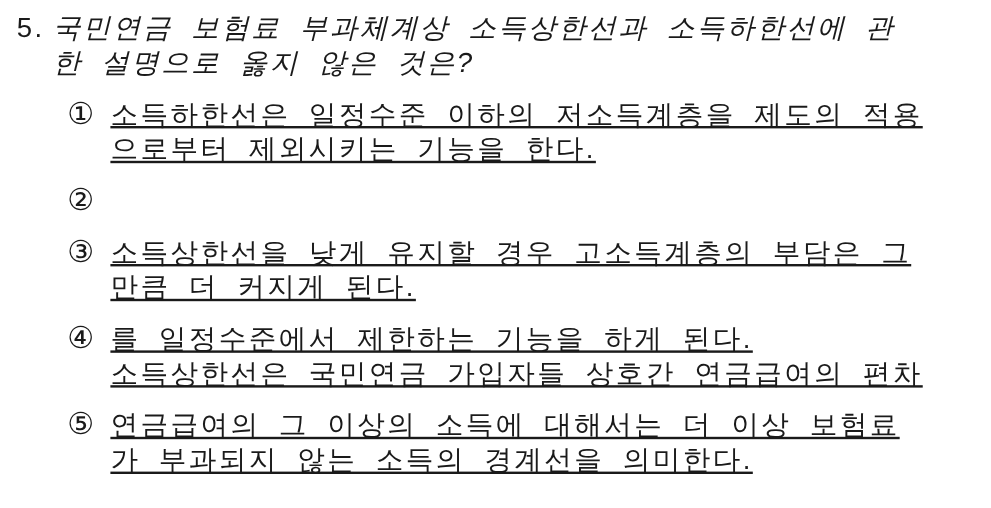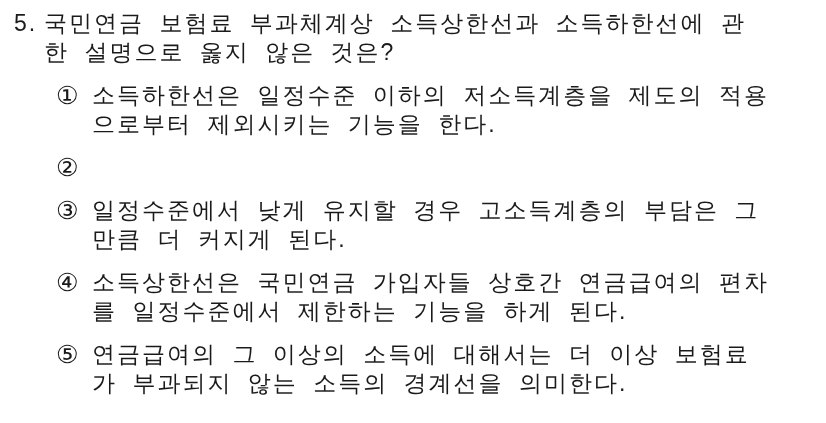--- a/index.html
+++ b/index.html
@@ -22,37 +22,37 @@
     white-space: nowrap;
   }
   .q-row {
     display: flex;
     align-items: flex-start;
   }
   .q-num {
     width: 30px;
     flex: 0 0 30px;
   }
-  .q-text div { line-height: 29px; }
+  .q-text div { line-height: 29px; font-style: italic; }
   .options { margin-top: 14px; }
   .opt {
     display: flex;
     align-items: flex-start;
     margin-left: 42px;
     margin-bottom: 14px;
   }
   .opt:last-child { margin-bottom: 0; }
   .opt-marker {
     width: 36px;
     flex: 0 0 36px;
     font-size: 25px;
     line-height: 29px;
     letter-spacing: 0;
   }
-  .opt-text div { line-height: 29px; }
+  .opt-text div { line-height: 29px; text-decoration: underline; }
 </style>
 </head>
 <body>
 
 <div class="page">
 
   <div class="q-row">
     <span class="q-num">5.</span>
     <div class="q-text">
       <div>국민연금 보험료 부과체계상 소득상한선과 소득하한선에 관</div>
@@ -72,30 +72,30 @@
 
     <div class="opt">
       <span class="opt-marker">②</span>
       <div class="opt-text">
       </div>
     </div>
 
     <div class="opt">
       <span class="opt-marker">③</span>
       <div class="opt-text">
-        <div>일정수준에서 낮게 유지할 경우 고소득계층의 부담은 그</div>
+        <div>소득상한선을 낮게 유지할 경우 고소득계층의 부담은 그</div>
         <div>만큼 더 커지게 된다.</div>
       </div>
     </div>
 
     <div class="opt">
       <span class="opt-marker">④</span>
       <div class="opt-text">
+        <div>를 일정수준에서 제한하는 기능을 하게 된다.</div>
         <div>소득상한선은 국민연금 가입자들 상호간 연금급여의 편차</div>
-        <div>를 일정수준에서 제한하는 기능을 하게 된다.</div>
       </div>
     </div>
 
     <div class="opt">
       <span class="opt-marker">⑤</span>
       <div class="opt-text">
         <div>연금급여의 그 이상의 소득에 대해서는 더 이상 보험료</div>
         <div>가 부과되지 않는 소득의 경계선을 의미한다.</div>
       </div>
     </div>

